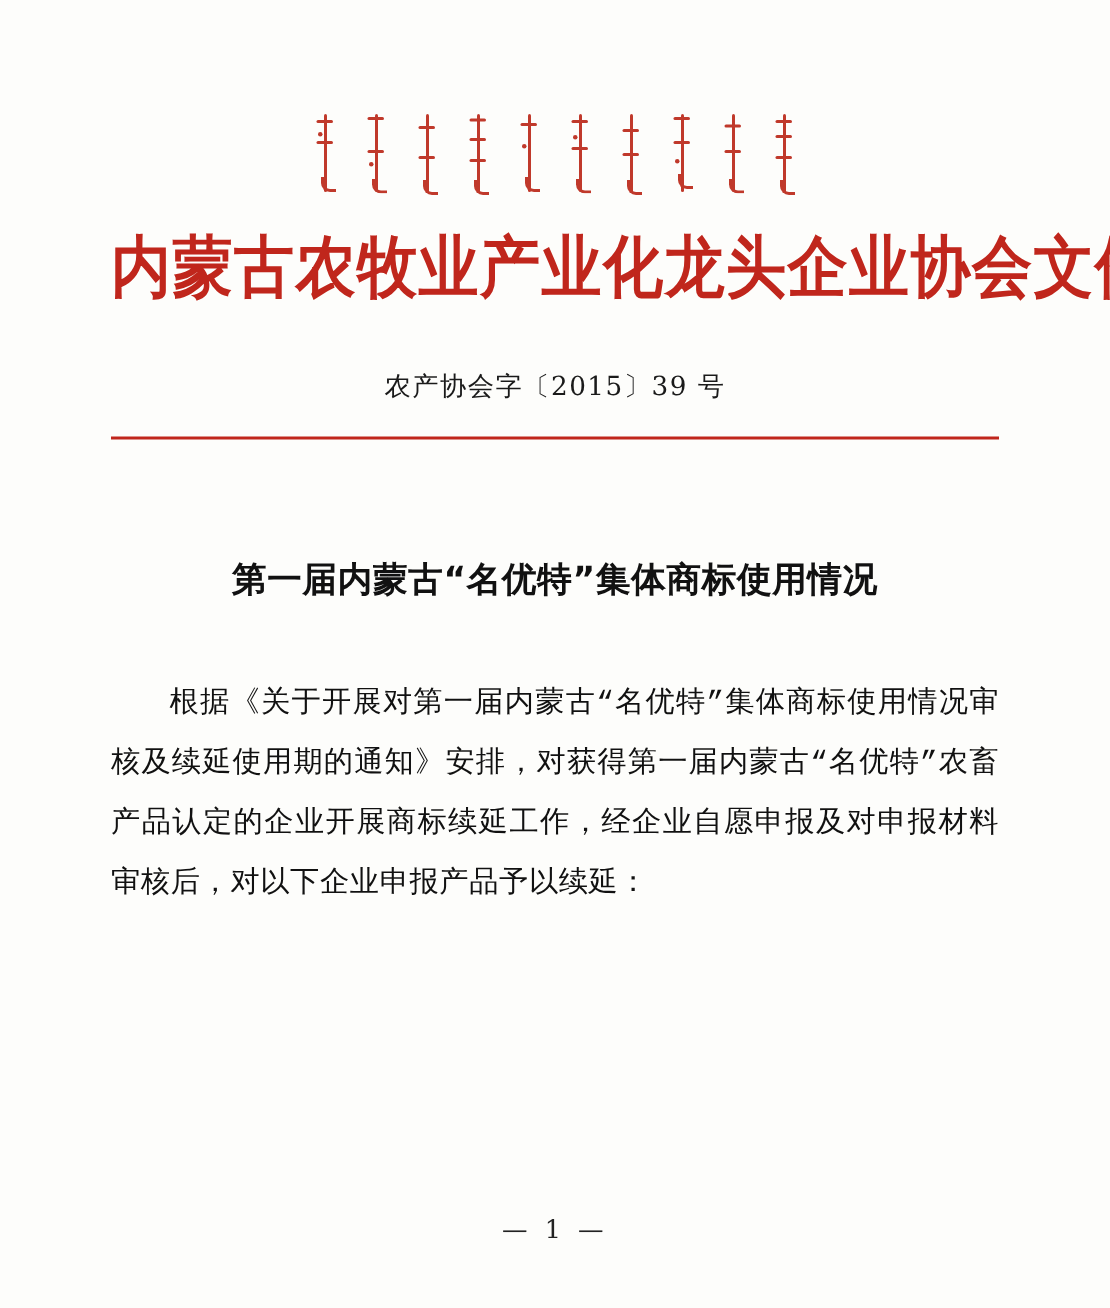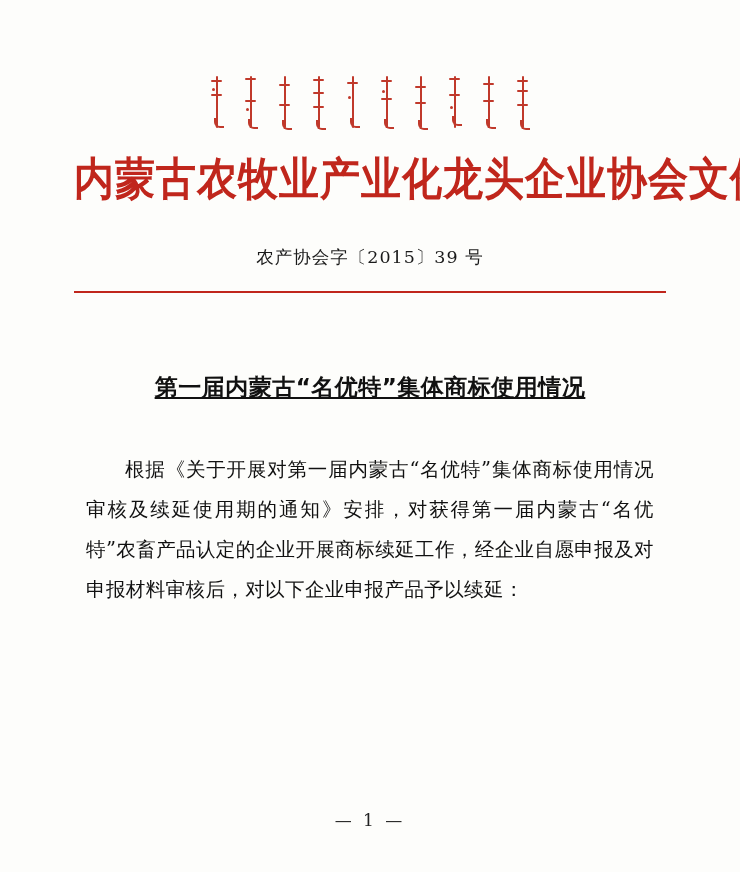--- a/index.html
+++ b/index.html
@@ -108,39 +108,39 @@
   
   .doc-title {
     margin-top: 72px;
     text-align: center;
     font-family: "DejaVu Sans", "Liberation Sans", sans-serif;
     font-weight: bold;
     font-size: 23px;
     line-height: 1.95;
     color: #111;
     letter-spacing: 0.5px;
-    text-decoration: underline;
   }
   .doc-title .line {
     display: block;
   }
 
   .body-text {
     margin-top: 40px;
     font-size: 19.5px;
     line-height: 2.05;
     color: #111;
     text-align: justify;
     text-justify: inter-ideograph;
     letter-spacing: 0.4px;
     font-family: "DejaVu Serif", "Liberation Serif", serif;
   }
   .body-text p {
-    margin: 12px;
+    margin: 0;
     text-indent: 2em;
+    font-family: Liberation Mono, monospace;
   }
 
   .page-number {
     position: absolute;
     left: 0;
     right: 0;
     bottom: 42px;
     text-align: center;
     font-size: 17px;
     color: #222;

